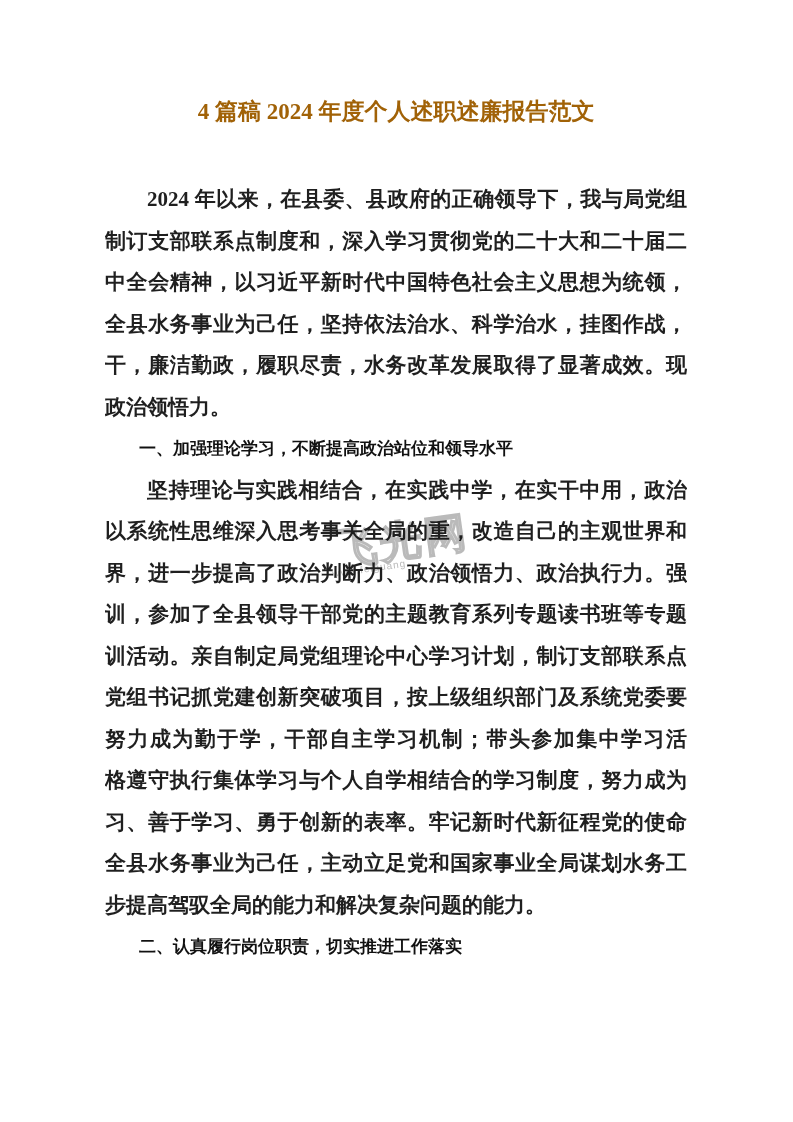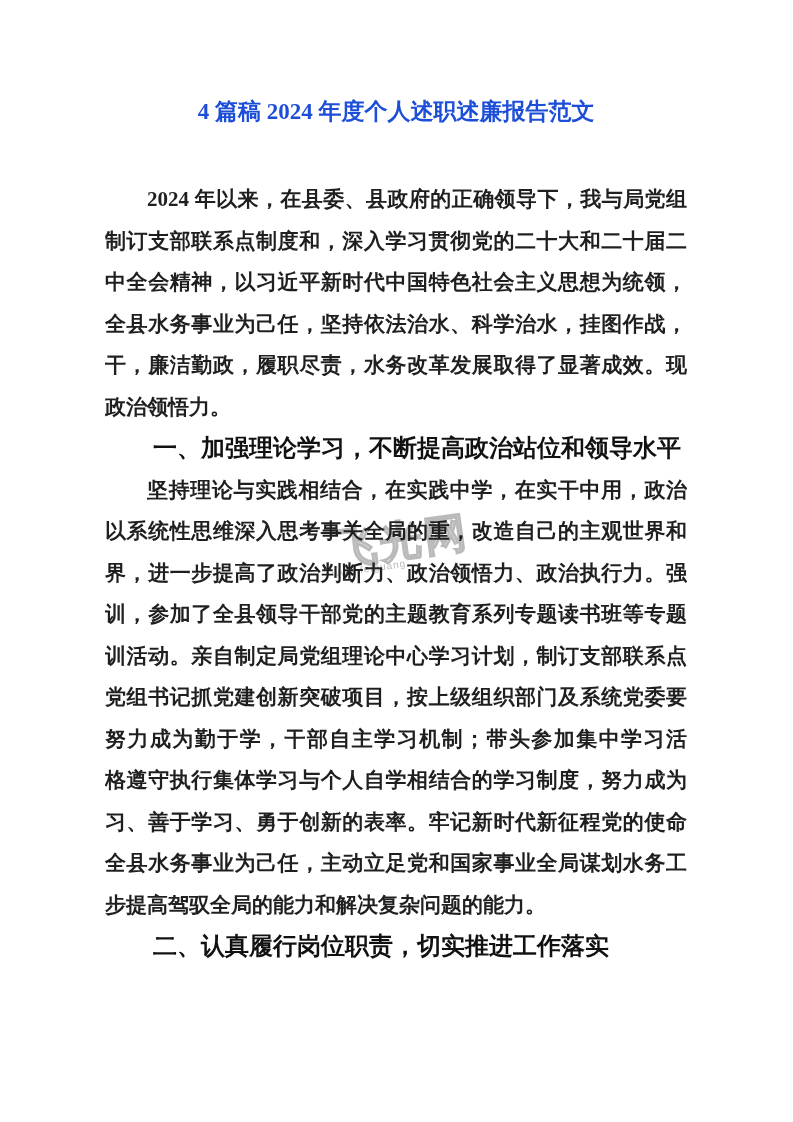--- a/index.html
+++ b/index.html
@@ -18,38 +18,38 @@
     left: 105px;
     top: 0;
     width: 582px;
   }
   .doc-title {
     margin-top: 91px;
     font-size: 23px;
     font-weight: bold;
     line-height: 42px;
     text-align: center;
-    color: #1d4ed8;
+    color: #a16207;
     white-space: nowrap;
   }
   .para { margin: 0; padding: 0; }
   .para-first { margin-top: 46px; }
   .line {
     font-size: 21px;
     line-height: 41.5px;
     max-height: 41.5px;
     overflow: hidden;
     text-align: justify;
     text-align-last: justify;
     font-weight: bold;
   }
   .line.indent { text-indent: 2em; }
   .line.last { text-align-last: left; }
   .heading {
-    font-size: 24px;
+    font-size: 17px;
     font-weight: bold;
     line-height: 41.5px;
     max-height: 41.5px;
     overflow: hidden;
     text-indent: 2em;
     text-align: left;
     color: #111111;
     white-space: nowrap;
   }
   .watermark {

